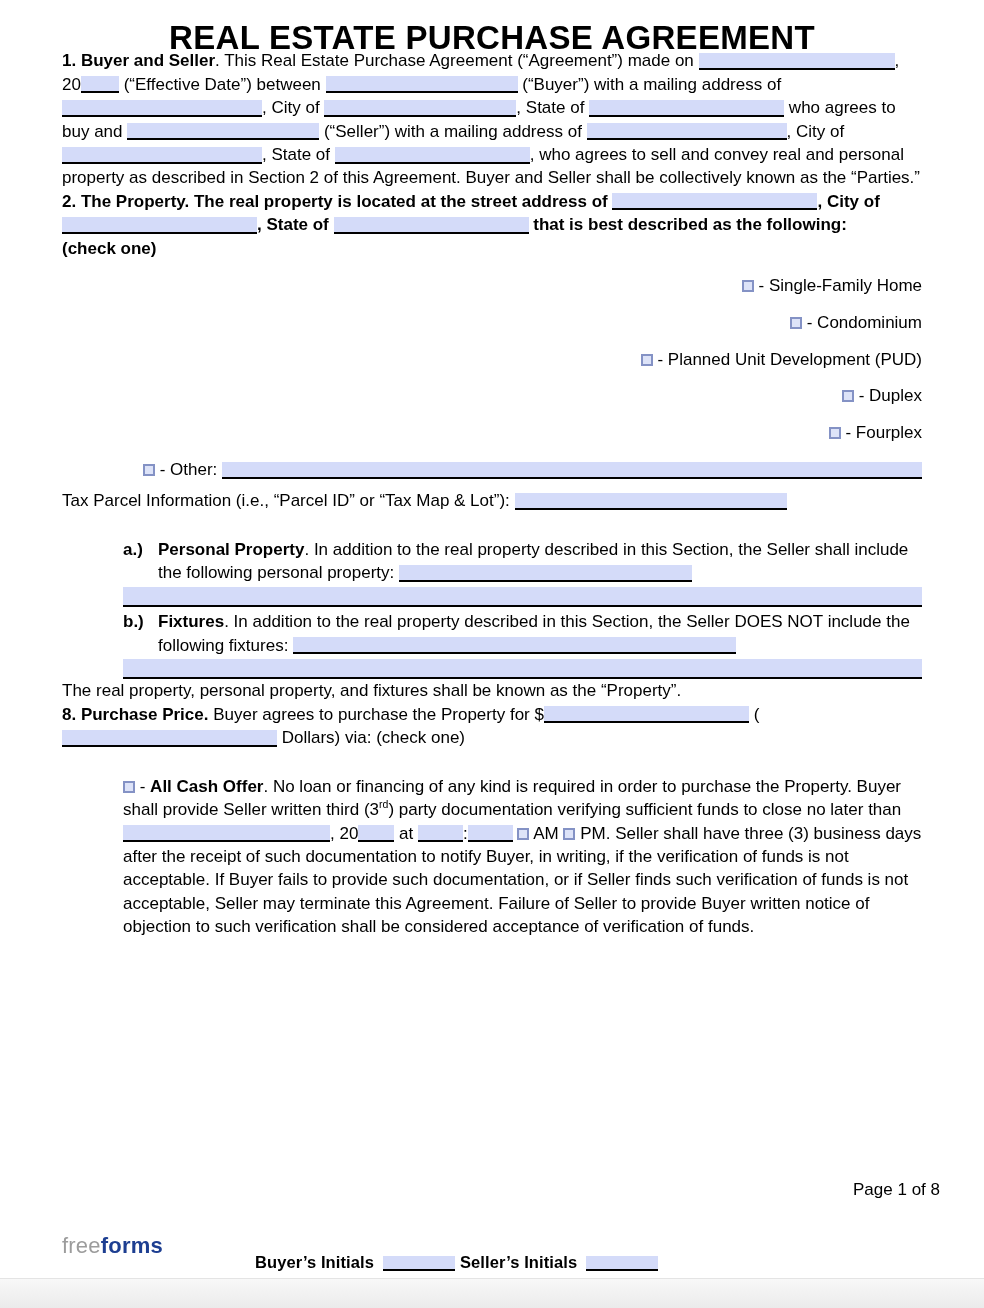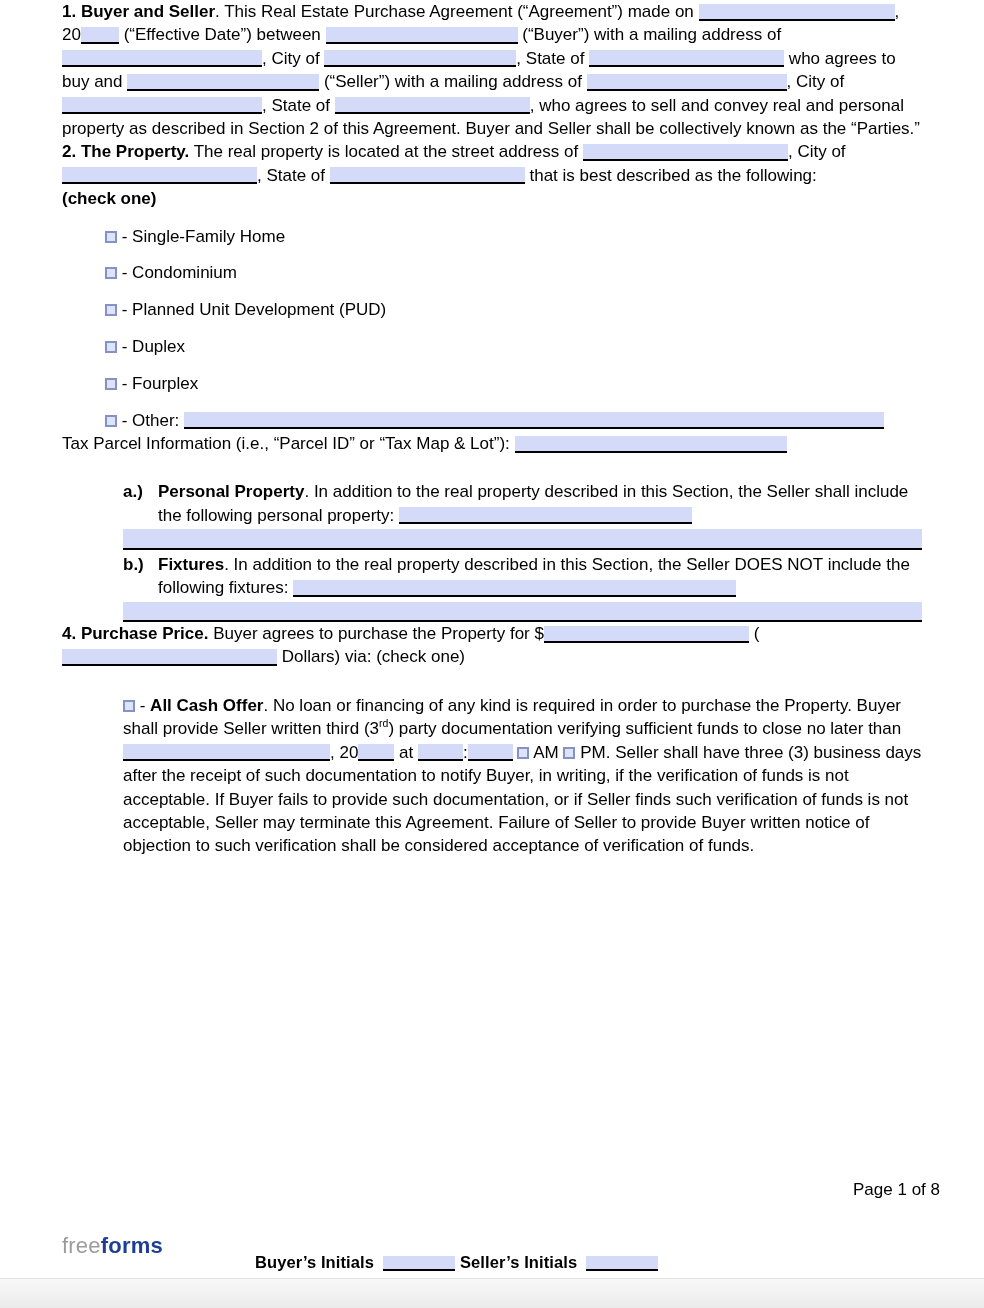--- a/index.html
+++ b/index.html
@@ -4,26 +4,26 @@
 <style>
   * { box-sizing: border-box; }
   body { margin: 0; background: #ffffff; font-family: "Liberation Sans", sans-serif; color: #000; }
   .page { position: relative; width: 984px; height: 1308px; background: #fff; overflow: hidden; }
   .content { padding: 0 62px; font-size: 17px; line-height: 23.4px; }
 
   .doc-title { margin: 0; padding-top: 26px; text-align: center; font-size: 33px; font-weight: 700; letter-spacing: 0.3px; }
 
   p.para { margin: 0; }
   .sec1 { margin-top: 42px; }
-  .sec2 { margin-top: 37px; }
+  .sec2 { margin-top: 37px; font-weight: bold; }
   .check-one { margin-top: 12px; font-weight: bold; }
 
   .type-list { margin: 14px 0 0 43px; }
-  .type-item { margin-bottom: 13.4px; }
-  .type-item:last-child { margin-bottom: 0; }
+  .type-item { margin-bottom: 13.4px; text-align: right; }
+  .type-item:last-child { margin-bottom: 8px; }
 
   .tax { margin-top: 12px; margin-left: 43px; }
 
   .lettered { position: relative; margin-left: 61px; padding-left: 35px; }
   .lettered .letter { position: absolute; left: 0; top: 0; font-weight: 700; }
   .pp { margin-top: 25px; }
   .fx { margin-top: 3px; }
 
   .blank { display: inline-block; background: #d4dbf9; border-bottom: 2px solid #000; height: 17px; vertical-align: -3.5px; }
   .blank-line { margin-left: 61px; margin-top: 2px; height: 20.5px; background: #d4dbf9; border-bottom: 2.5px solid #000; }
@@ -49,20 +49,21 @@
 
   .bottom-band { position: absolute; left: 0; right: 0; top: 1278px; height: 30px;
                  background: linear-gradient(#f8f8f8, #ebebeb); border-top: 1px solid #e4e4e4; }
 </style>
 </head>
 <body>
 
 <div class="page">
   <div class="content">
 
+    <h1 class="doc-title">REAL ESTATE PURCHASE AGREEMENT</h1>
 
     <p class="para sec1"><b>1. Buyer and Seller</b><span>. This Real Estate Purchase Agreement (“Agreement”) made on </span><span class="blank" style="width: 196px;"></span><span>, 20</span><span class="blank" style="width: 38px;"></span><span> (“Effective Date”) between </span><span class="blank" style="width: 192px;"></span><span> (“Buyer”) with a mailing address of </span><span class="blank" style="width: 200px;"></span><span>, City of </span><span class="blank" style="width: 192px;"></span><span>, State of </span><span class="blank" style="width: 195px;"></span><span> who agrees to buy and </span><span class="blank" style="width: 192px;"></span><span> (“Seller”) with a mailing address of </span><span class="blank" style="width: 200px;"></span><span>, City of </span><span class="blank" style="width: 200px;"></span><span>, State of </span><span class="blank" style="width: 195px;"></span><span>, who agrees to sell and convey real and personal property as described in Section 2 of this Agreement. Buyer and Seller shall be collectively known as the “Parties.”</span></p>
 
     <p class="para sec2"><b>2. The Property.</b><span> The real property is located at the street address of </span><span class="blank" style="width: 205px;"></span><span>, City of </span><span class="blank" style="width: 195px;"></span><span>, State of </span><span class="blank" style="width: 195px;"></span><span> that is best described as the following:</span></p>
 
     <p class="para check-one">(check one)</p>
 
     <div class="type-list">
       <div class="type-item"><span class="cb"></span><span> - Single-Family Home</span></div>
       <div class="type-item"><span class="cb"></span><span> - Condominium</span></div>
@@ -79,22 +80,23 @@
       <span><b>Personal Property</b><span>. In addition to the real property described in this Section, the Seller shall include the following personal property: </span><span class="blank" style="width: 293px;"></span></span>
     </div>
     <div class="blank-line"></div>
 
     <div class="lettered fx">
       <span class="letter">b.)</span>
       <span><b>Fixtures</b><span>. In addition to the real property described in this Section, the Seller DOES NOT include the following fixtures: </span><span class="blank" style="width: 443px;"></span></span>
     </div>
     <div class="blank-line"></div>
 
+    <p class="para known">The real property, personal property, and fixtures shall be known as the “Property”.</p>
 
-    <p class="para sec3"><b>4. Purchase Price.</b><span> Buyer agrees to purchase the Property for $</span><span class="blank" style="width: 205px;"></span><span> (</span><span class="blank" style="width: 215px;"></span><span> Dollars) via: (check one)</span></p>
+    <p class="para sec3"><b>8. Purchase Price.</b><span> Buyer agrees to purchase the Property for $</span><span class="blank" style="width: 205px;"></span><span> (</span><span class="blank" style="width: 215px;"></span><span> Dollars) via: (check one)</span></p>
 
     <div class="cash"><span class="cb"></span><span> - </span><b>All Cash Offer</b><span>. No loan or financing of any kind is required in order to purchase the Property. Buyer shall provide Seller written third (3</span><sup>rd</sup><span>) party documentation verifying sufficient funds to close no later than </span><span class="blank" style="width: 207px;"></span><span>, 20</span><span class="blank" style="width: 36px;"></span><span> at </span><span class="blank" style="width: 45px;"></span><span>:</span><span class="blank" style="width: 45px;"></span><span> </span><span class="cb"></span><span> AM </span><span class="cb"></span><span> PM. Seller shall have three (3) business days after the receipt of such documentation to notify Buyer, in writing, if the verification of funds is not acceptable. If Buyer fails to provide such documentation, or if Seller finds such verification of funds is not acceptable, Seller may terminate this Agreement. Failure of Seller to provide Buyer written notice of objection to such verification shall be considered acceptance of verification of funds.</span></div>
 
   </div>
 
   <div class="logo">
     <span class="logo-free">free</span><span class="logo-forms">forms</span>
   </div>
 
   <div class="initials">

